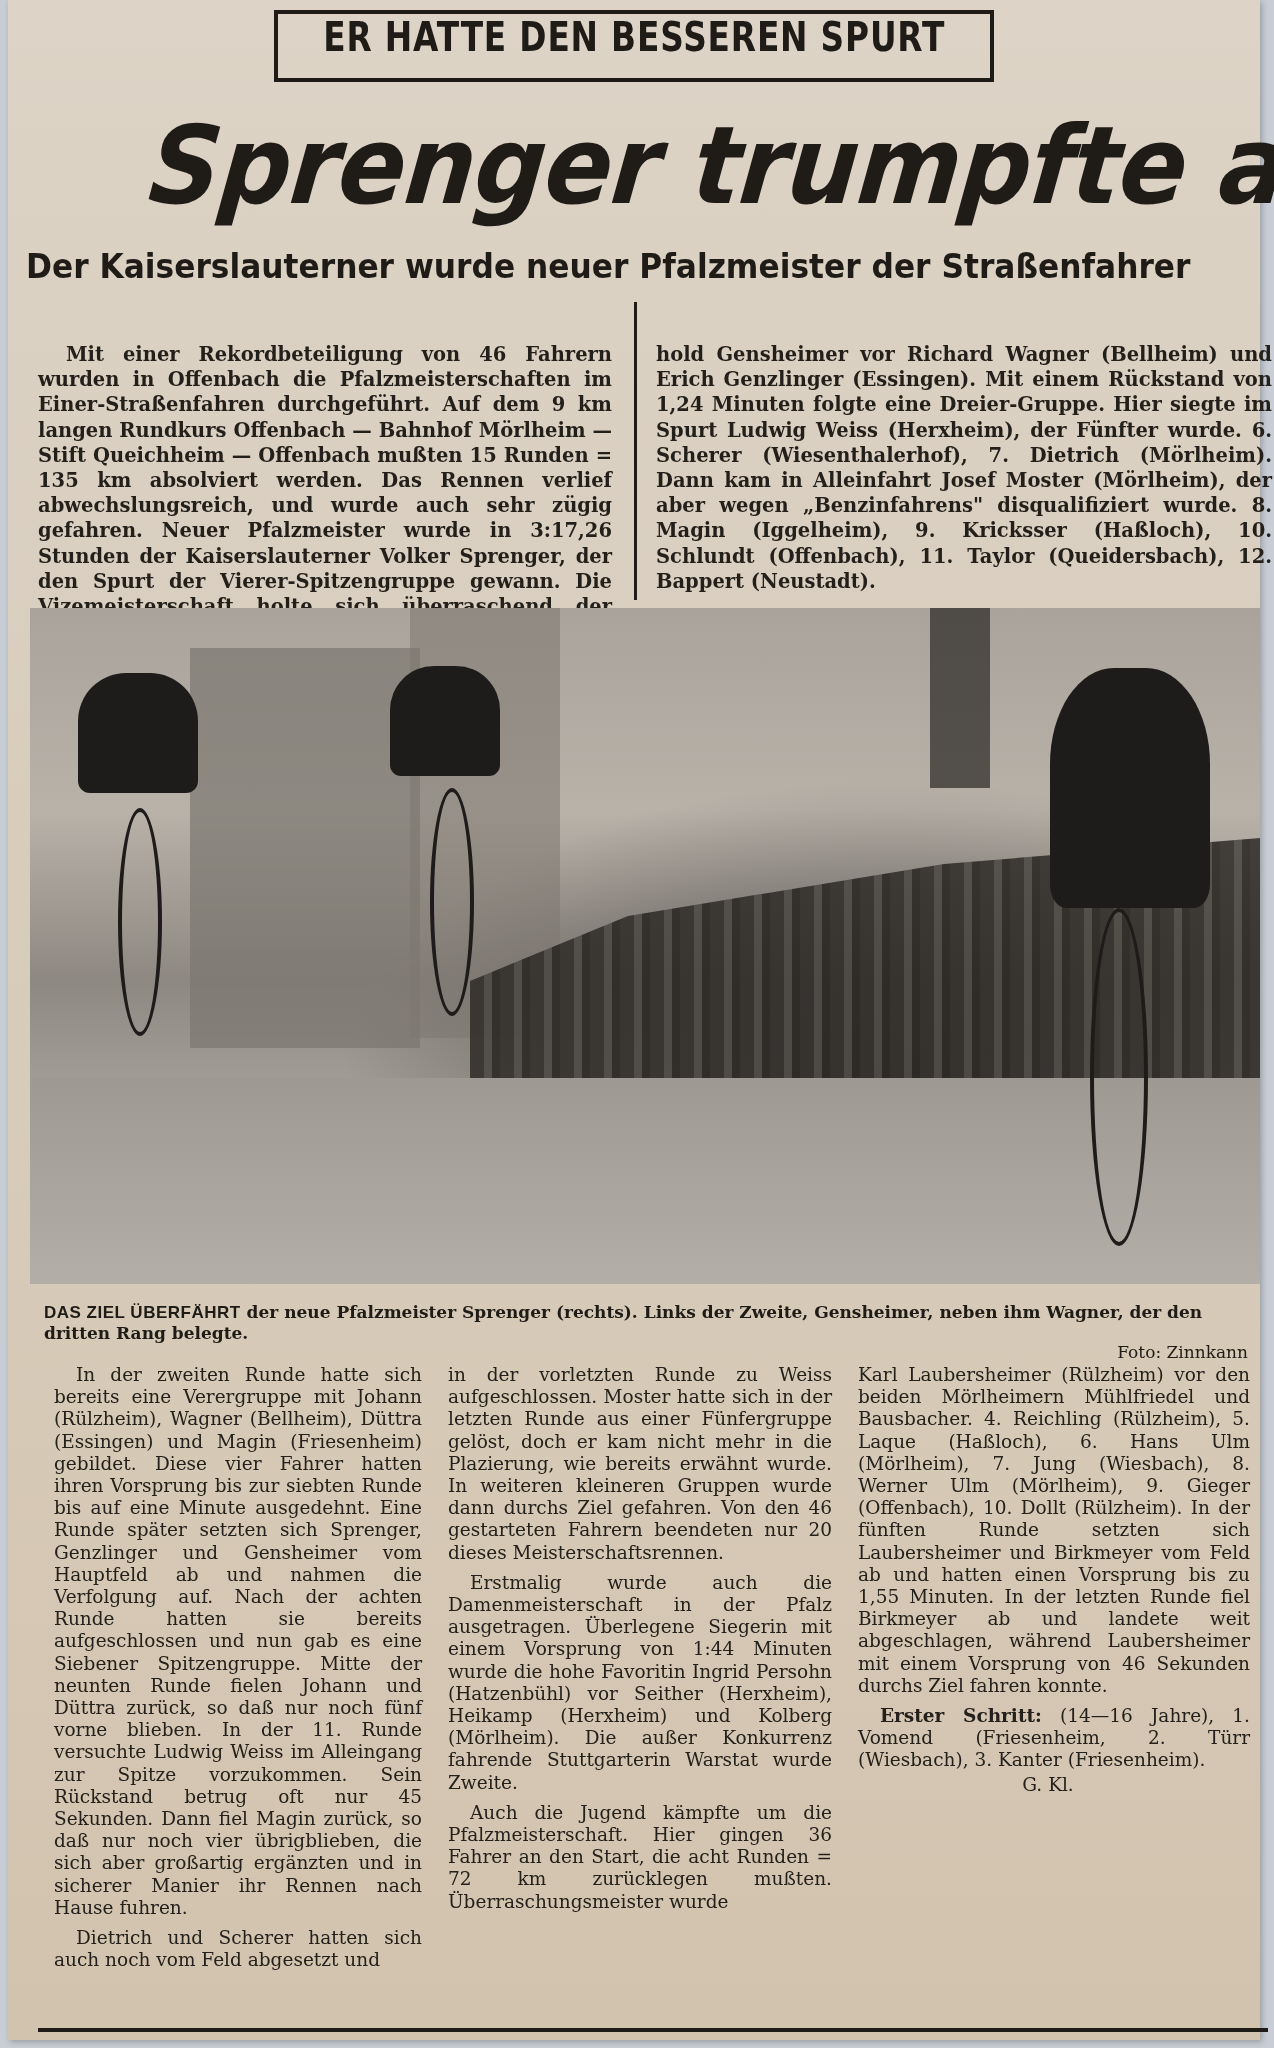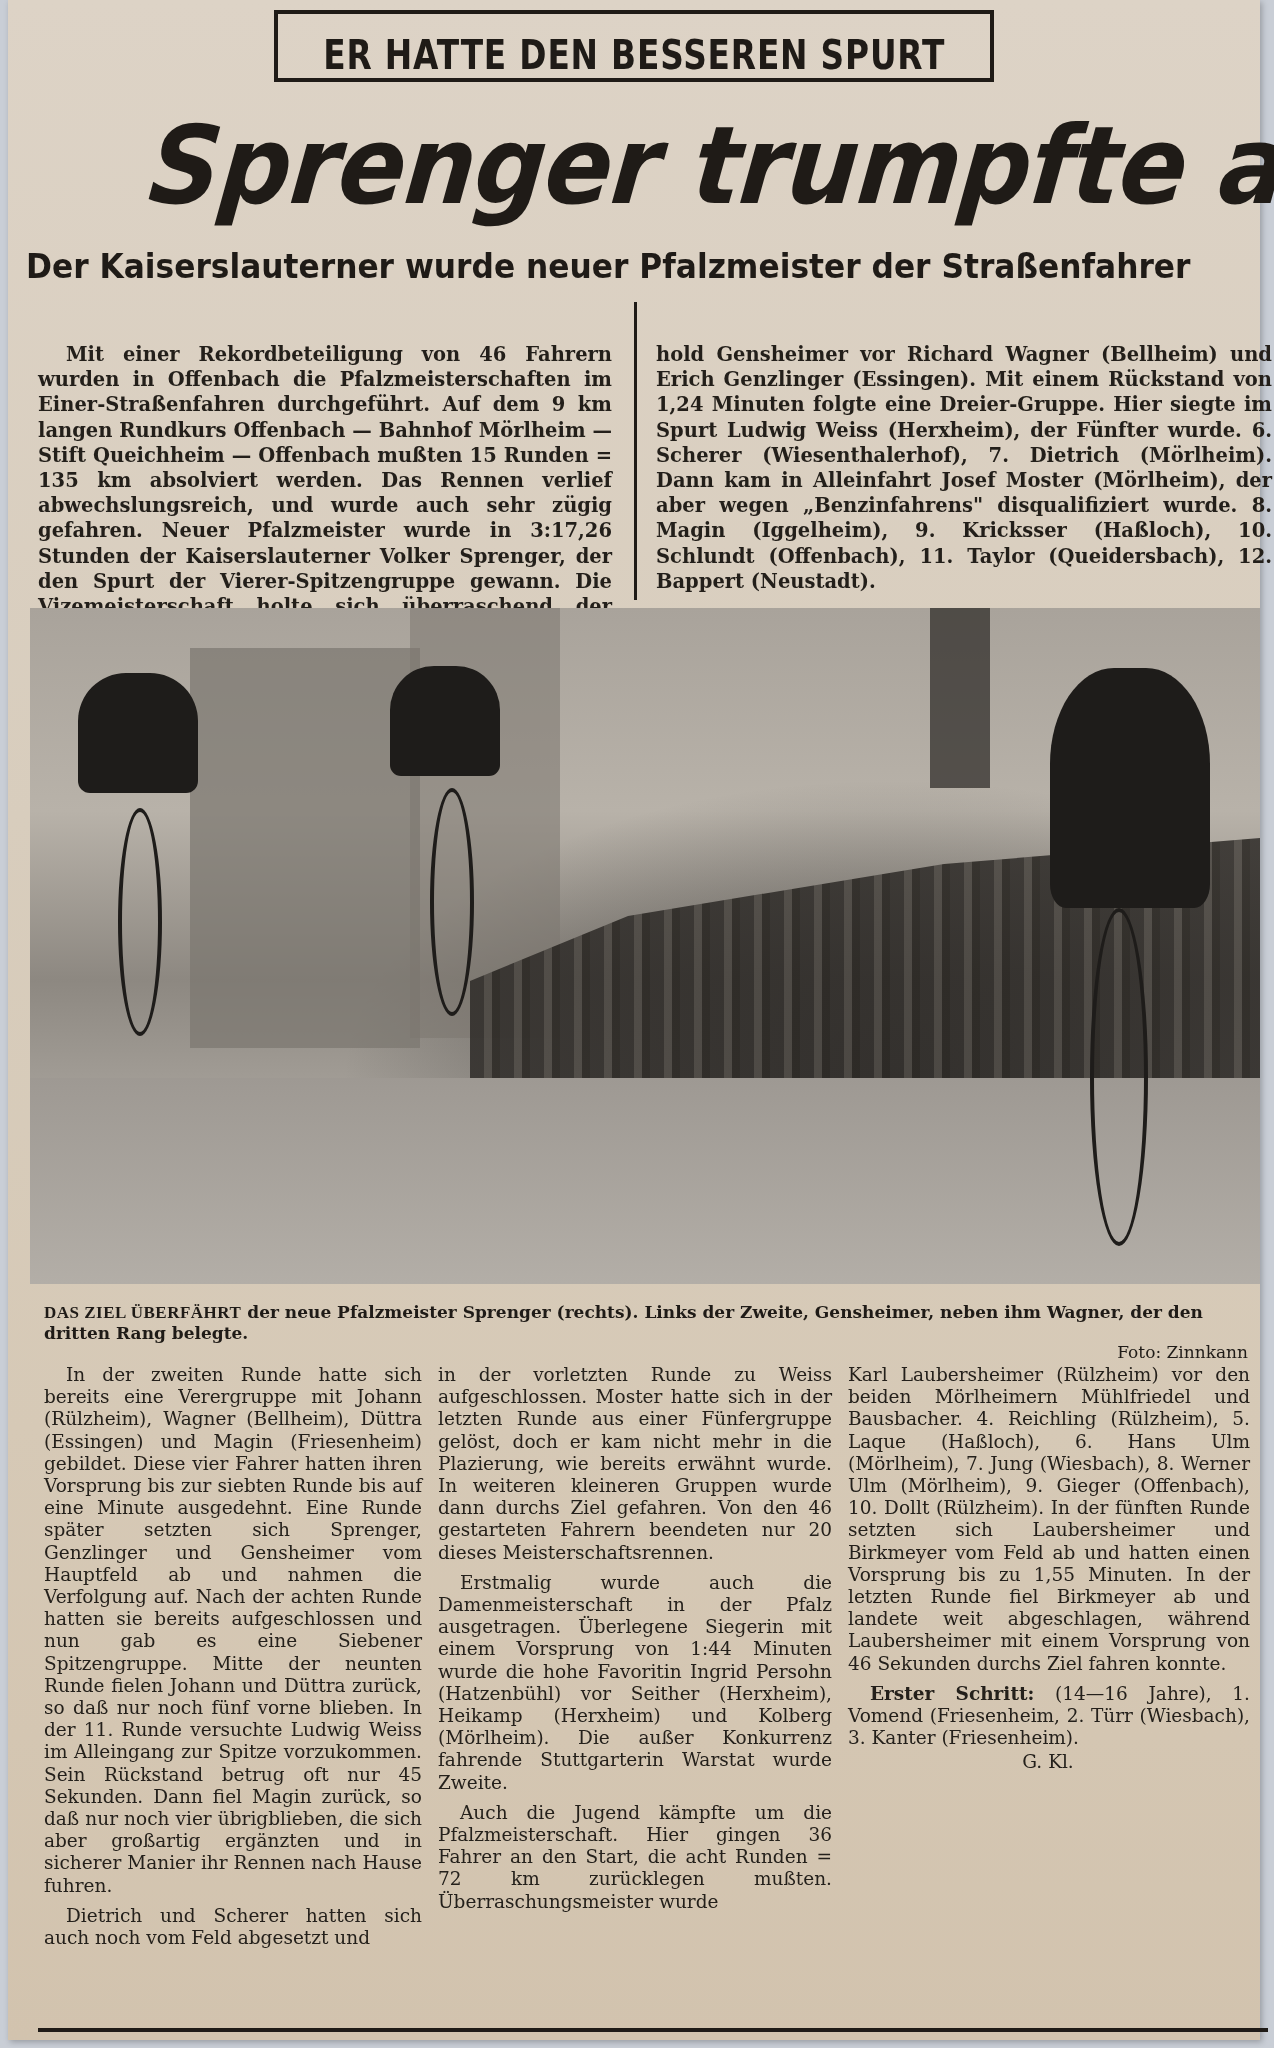--- a/index.html
+++ b/index.html
@@ -10,21 +10,21 @@
   }
   .clipping {
     position: absolute; left: 8px; top: 0; width: 1252px; height: 2040px;
     background: linear-gradient(180deg, #ddd3c6 0%, #d8cdbd 40%, #d6c9b6 70%, #d2c3ae 100%);
     box-shadow: 2px 2px 6px rgba(0,0,0,0.25);
     color: #1f1b17;
   }
   .kicker-box {
     position: absolute; left: 266px; top: 10px; width: 720px; height: 72px;
     border: 4px solid #1f1b17; box-sizing: border-box;
-    display: flex; align-items: flex-end; justify-content: center;
+    display: flex; align-items: flex-start; justify-content: center;
   }
   .kicker {
     font-family: "DejaVu Sans", sans-serif; font-weight: bold;
     font-size: 40px; letter-spacing: 1px; transform: scaleX(0.82); white-space: nowrap;
   }
   .headline {
     position: absolute; left: 100px; top: 96px; width: 1060px; height: 140px;
     font-family: "DejaVu Sans", sans-serif; font-weight: bold; font-style: italic;
     font-size: 108px; line-height: 140px; text-align: center;
     transform: scaleX(0.92) skewX(-6deg); white-space: nowrap; letter-spacing: -1px;
@@ -63,30 +63,30 @@
     position: absolute; left: 0; top: 470px; width: 1230px; height: 206px;
     background: linear-gradient(180deg, #9e9993 0%, #b3aea7 100%);
   }
   .rider { position: absolute; background: #1e1c1a; border-radius: 40% 40% 10% 10%; }
   .wheel { position: absolute; border: 4px solid #1e1c1a; border-radius: 50%; }
   .caption {
     position: absolute; left: 36px; top: 1302px; width: 1210px;
     font-size: 17px; line-height: 20px; font-weight: bold;
     font-family: "DejaVu Serif", serif; color: #1f1b17;
   }
-  .caption .cap-lead { font-family: Liberation Serif, serif; letter-spacing: 0.5px; }
+  .caption .cap-lead { font-family: Liberation Sans, sans-serif; letter-spacing: 0.5px; }
   .credit {
     position: absolute; right: 12px; top: 1342px;
     font-size: 17px; font-weight: normal;
   }
   .body-col {
     position: absolute; top: 1364px; font-size: 18.5px; line-height: 22.2px;
     text-align: justify; color: #24201b; font-family: "DejaVu Serif", serif;
   }
-  .body-col p { margin: 0 0 8px 2px; text-indent: 22px; }
+  .body-col p { margin: 0 0 8px 12px; text-indent: 22px; }
   .body-col p.no-indent { text-indent: 0; }
   .c1 { left: 34px; width: 380px; }
   .c2 { left: 428px; width: 396px; }
   .c3 { left: 838px; width: 404px; }
   .results b { font-weight: bold; }
   .sign { text-align: center; font-weight: normal; margin-top: -6px; }
   .bottom-rule {
     position: absolute; left: 30px; top: 2028px; width: 1230px; height: 4px; background: #1f1b17;
   }
 </style>

